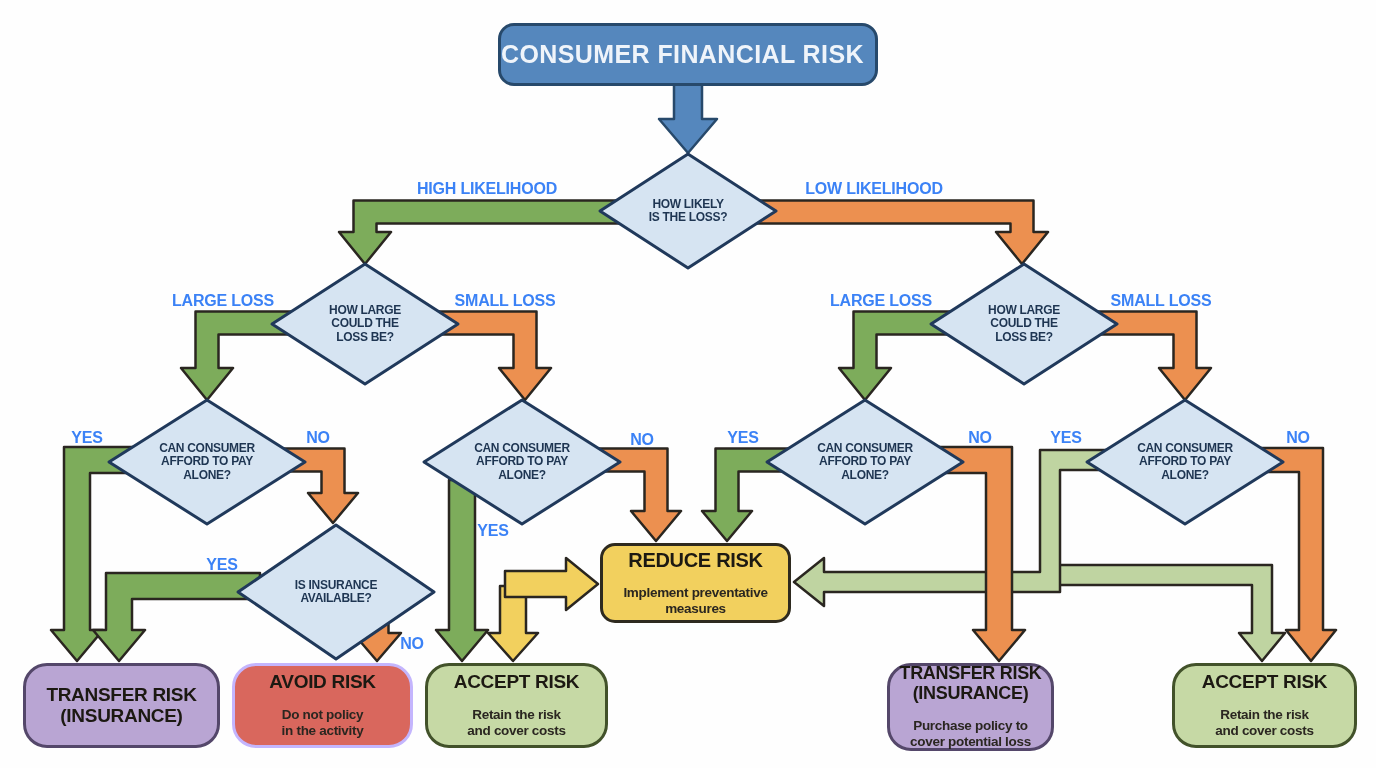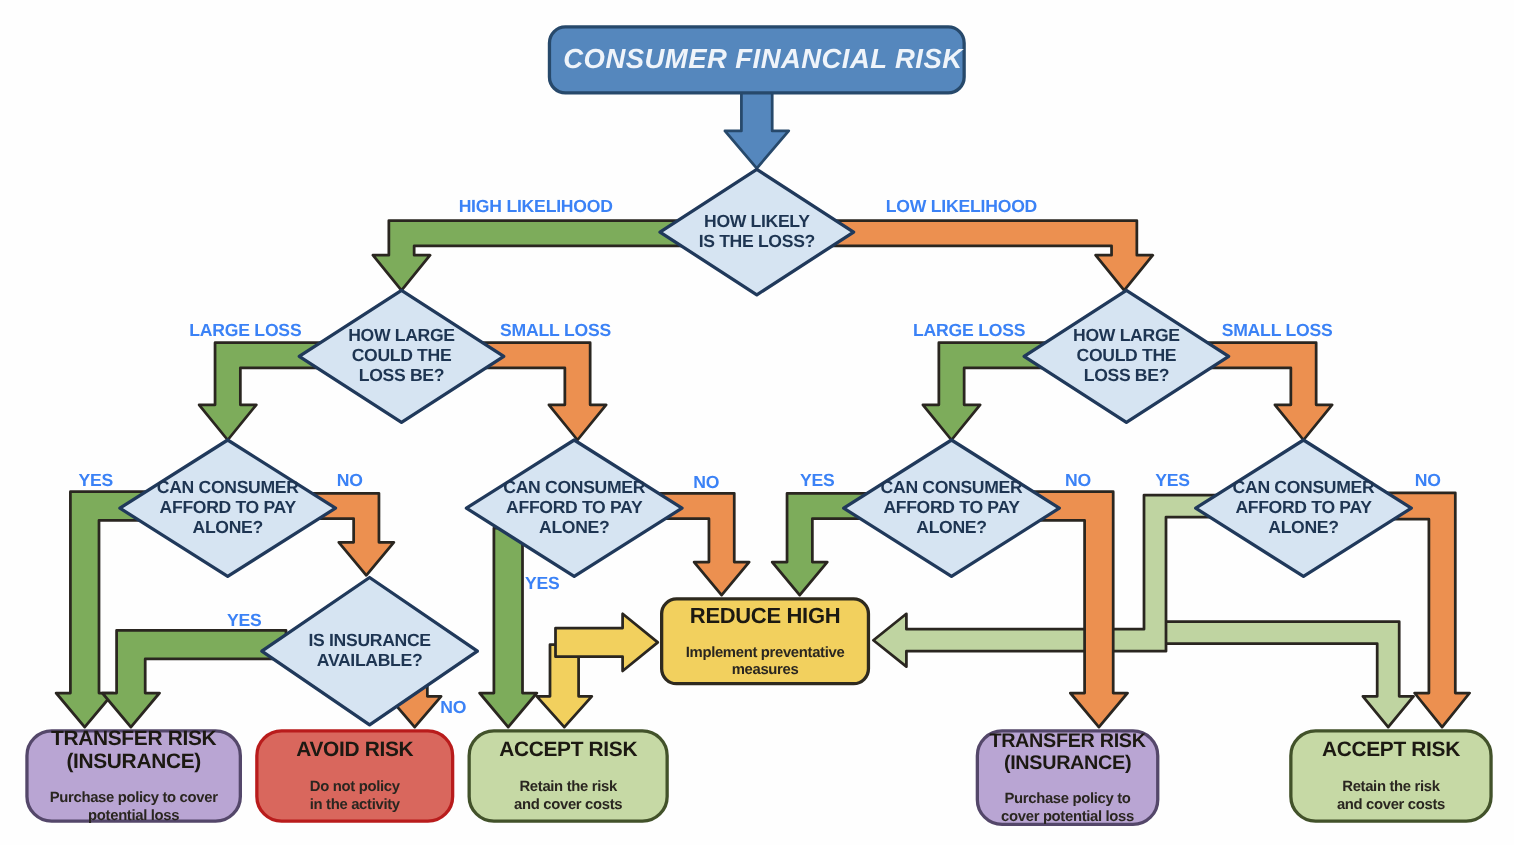--- a/index.html
+++ b/index.html
@@ -8,48 +8,48 @@
     background:#fefefe;
     font-family:"Liberation Sans", sans-serif;
   }
   #edges{position:absolute;left:0;top:0;}
   
   .pre{white-space:pre-line;}
   
   .root-box{
     position:absolute;left:498px;top:23px;width:380px;height:63px;
     background:#5587bd;border:3.5px solid #27496b;border-radius:16px;
-    box-sizing:border-box;display:flex;align-items:center;justify-content:flex-end;font-style:italic;
+    box-sizing:border-box;display:flex;align-items:center;justify-content:flex-start;
   }
   .root-box .t{
     color:#eff4fa;font-weight:bold;font-size:25px;letter-spacing:0.4px;
   }
   
   .dtext{
     position:absolute;transform:translate(-50%,-50%);
     width:180px;text-align:center;
-    font-weight:bold;font-size:16px;line-height:1.12;letter-spacing:-0.3px;
+    font-weight:bold;font-size:12px;line-height:1.12;letter-spacing:-0.3px;
     color:#1e3552;
   }
   
   .blabel{
     position:absolute;transform:translate(-50%,-50%);
     font-weight:bold;font-size:16px;letter-spacing:-0.2px;color:#3b82f6;
     white-space:nowrap;
   }
   
   .obox{
     position:absolute;box-sizing:border-box;border-radius:24px;
     display:flex;flex-direction:column;align-items:center;justify-content:center;
     text-align:center;padding:4px 6px;
   }
   .obox .ot{font-weight:bold;font-size:19px;line-height:1.1;letter-spacing:-0.3px;color:#1c1912;}
   .obox .od{font-weight:bold;font-size:13.5px;line-height:1.18;letter-spacing:-0.3px;color:#2a2620;margin-top:14px;}
   .box-transfer-l{left:23px;top:663px;width:197px;height:85px;background:#b9a5d3;border:3px solid #54476a;}
-  .box-avoid     {left:232px;top:663px;width:181px;height:85px;background:#d9675d;border:3px solid #b91c1c;}
+  .box-avoid     {left:232px;top:663px;width:181px;height:85px;background:#d9675d;border:3px solid #c4b5fd;}
   .box-accept-l  {left:425px;top:663px;width:183px;height:85px;background:#c6d9a5;border:3px solid #42522a;}
   .box-reduce    {left:600px;top:543px;width:191px;height:80px;background:#f2d05e;border:3px solid #2e2a1f;border-radius:15px;}
   .box-reduce .ot{font-size:20px;}
   .box-transfer-r{left:887px;top:663px;width:167px;height:88px;background:#b9a5d3;border:3px solid #54476a;}
   .box-transfer-r .ot{font-size:18px;}
   .box-accept-r  {left:1172px;top:663px;width:185px;height:85px;background:#c6d9a5;border:3px solid #42522a;}
 </style>
 </head>
 <body>
 
@@ -124,35 +124,33 @@
 <span class="blabel" style="left:743px;top:438px;">YES</span>
 <span class="blabel" style="left:980px;top:438px;">NO</span>
 <span class="blabel" style="left:1066px;top:438px;">YES</span>
 <span class="blabel" style="left:1298px;top:438px;">NO</span>
 <span class="blabel" style="left:222px;top:565px;">YES</span>
 <span class="blabel" style="left:412px;top:644px;">NO</span>
 
 <div class="obox box-transfer-l">
   <div class="ot pre">TRANSFER RISK
 (INSURANCE)</div>
-  <div class="od pre">Purchase policy to cover
-potential loss</div>
 </div>
 <div class="obox box-avoid">
   <div class="ot pre">AVOID RISK</div>
   <div class="od pre">Do not policy
 in the activity</div>
 </div>
 <div class="obox box-accept-l">
   <div class="ot pre">ACCEPT RISK</div>
   <div class="od pre">Retain the risk
 and cover costs</div>
 </div>
 <div class="obox box-reduce">
-  <div class="ot pre">REDUCE HIGH</div>
+  <div class="ot pre">REDUCE RISK</div>
   <div class="od pre">Implement preventative
 measures</div>
 </div>
 <div class="obox box-transfer-r">
   <div class="ot pre">TRANSFER RISK
 (INSURANCE)</div>
   <div class="od pre">Purchase policy to
 cover potential loss</div>
 </div>
 <div class="obox box-accept-r">

